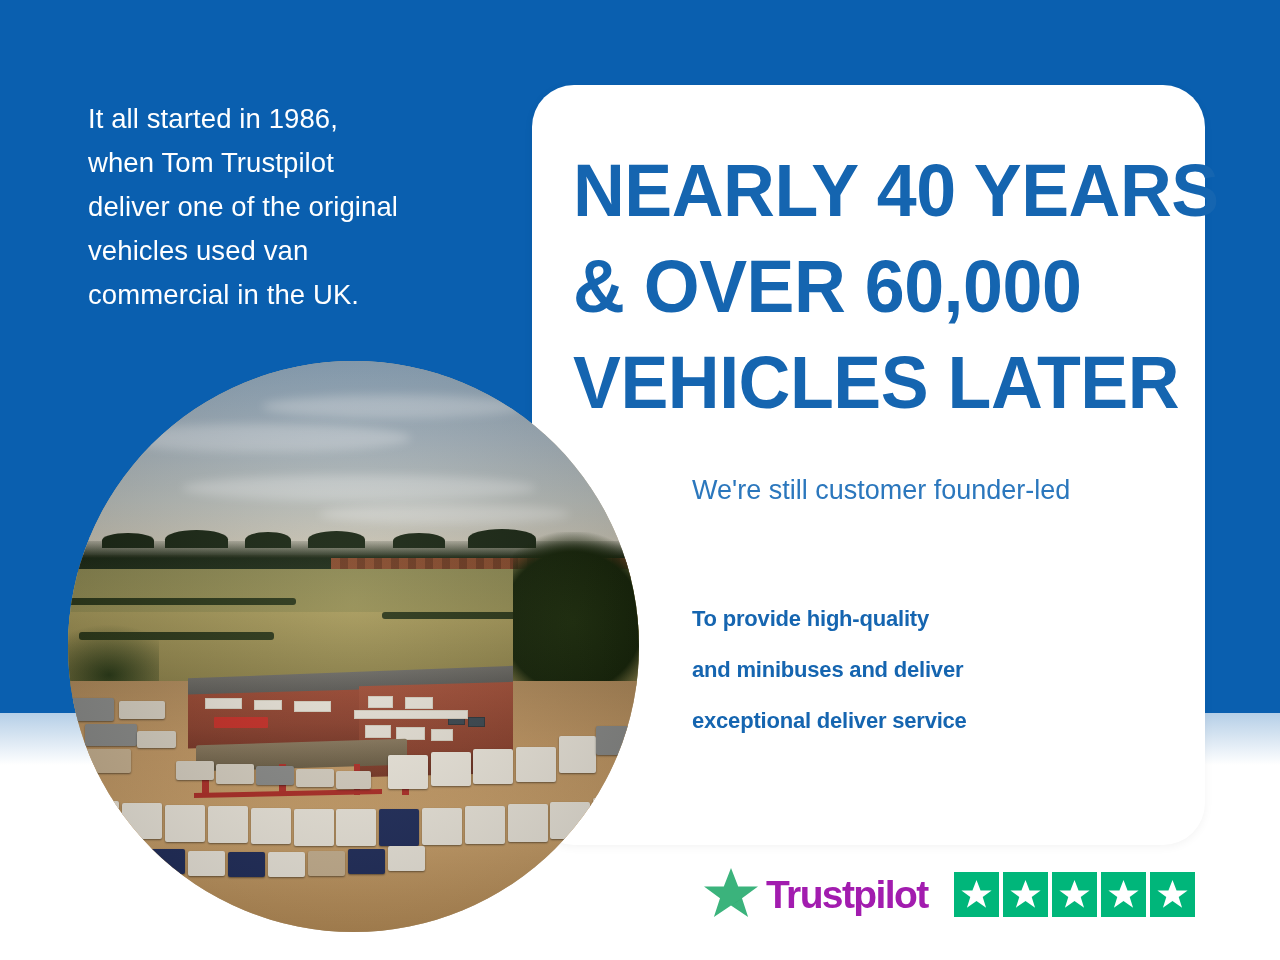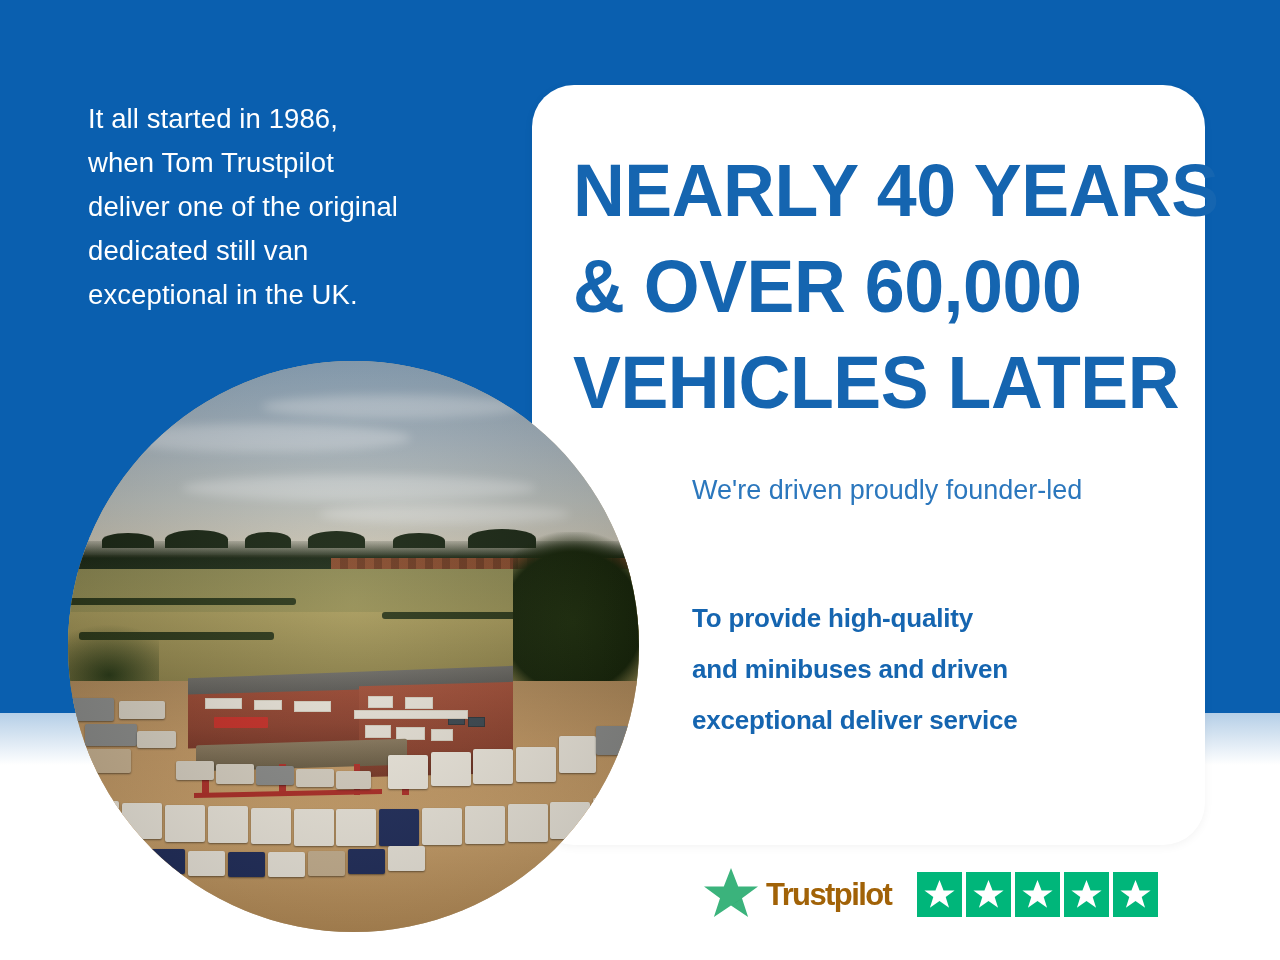--- a/index.html
+++ b/index.html
@@ -219,21 +219,21 @@
     font-weight: 400;
   }
   .mission-lead span { display: block; white-space: pre; }
 
   .mission-bold {
     position: absolute;
     left: 160px;
     top: 508px;
     width: 500px;
     color: #1565b0;
-    font-size: 26px;
+    font-size: 22px;
     line-height: 51px;
     font-weight: 700;
     letter-spacing: -0.2px;
   }
   .mission-bold span { display: block; white-space: pre; }
 
   
   .trustpilot {
     position: absolute;
     left: 703px;
@@ -243,23 +243,23 @@
     align-items: center;
     z-index: 8;
   }
   .tp-logo {
     display: flex;
     align-items: center;
     gap: 7px;
   }
   .tp-star-svg { display: block; }
   .tp-word {
-    font-size: 31px;
+    font-size: 39px;
     font-weight: 700;
-    color: #a16207;
+    color: #a21caf;
     letter-spacing: -1.6px;
     line-height: 1;
     font-family: "Liberation Sans", sans-serif;
     text-align: center;
   }
   .tp-stars {
     display: flex;
     gap: 4px;
     margin-left: 26px;
   }
@@ -278,38 +278,38 @@
 
 <div id="page">
 
   <div class="blue-panel"></div>
   <div class="blue-fade"></div>
 
   <div class="intro">
     <span>It all started in 1986,</span>
     <span>when Tom Trustpilot</span>
     <span>deliver one of the original</span>
-    <span>dedicated still van</span>
-    <span>exceptional in the UK.</span>
+    <span>vehicles used van</span>
+    <span>commercial in the UK.</span>
   </div>
 
   <div class="card">
     <div class="headline">
       <span>NEARLY 40 YEARS</span>
       <span>&amp; OVER 60,000</span>
       <span>VEHICLES LATER</span>
     </div>
 
     <div class="mission-lead">
-      <span>We're driven proudly founder-led</span>
+      <span>We're still customer founder-led</span>
     </div>
 
     <div class="mission-bold">
       <span>To provide high-quality</span>
-      <span>and minibuses and driven</span>
+      <span>and minibuses and deliver</span>
       <span>exceptional deliver service</span>
     </div>
   </div>
 
   <div class="photo-circle">
     <div class="photo-inner">
       <div class="ph-sky"></div>
       <div class="ph-cloud" style="left:8%;  top:11%; width:52%; height:5%;"></div>
       <div class="ph-cloud" style="left:34%; top:6%;  width:46%; height:4%;"></div>
       <div class="ph-cloud" style="left:20%; top:20%; width:62%; height:4.5%;"></div>

